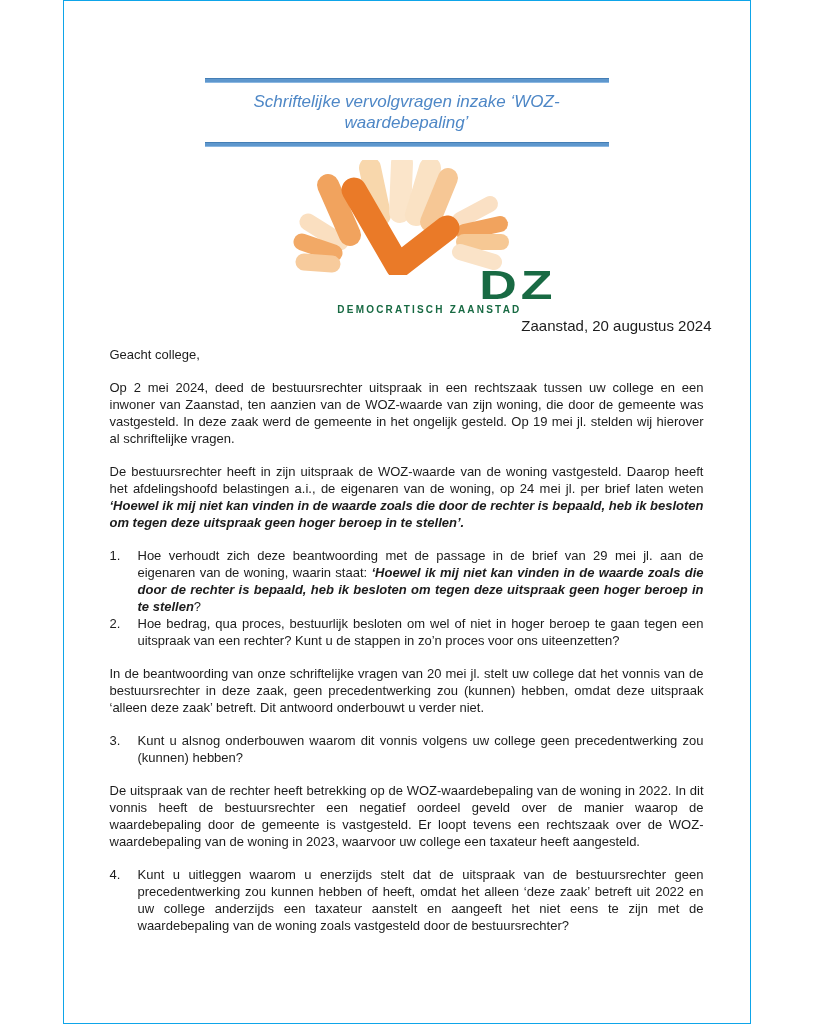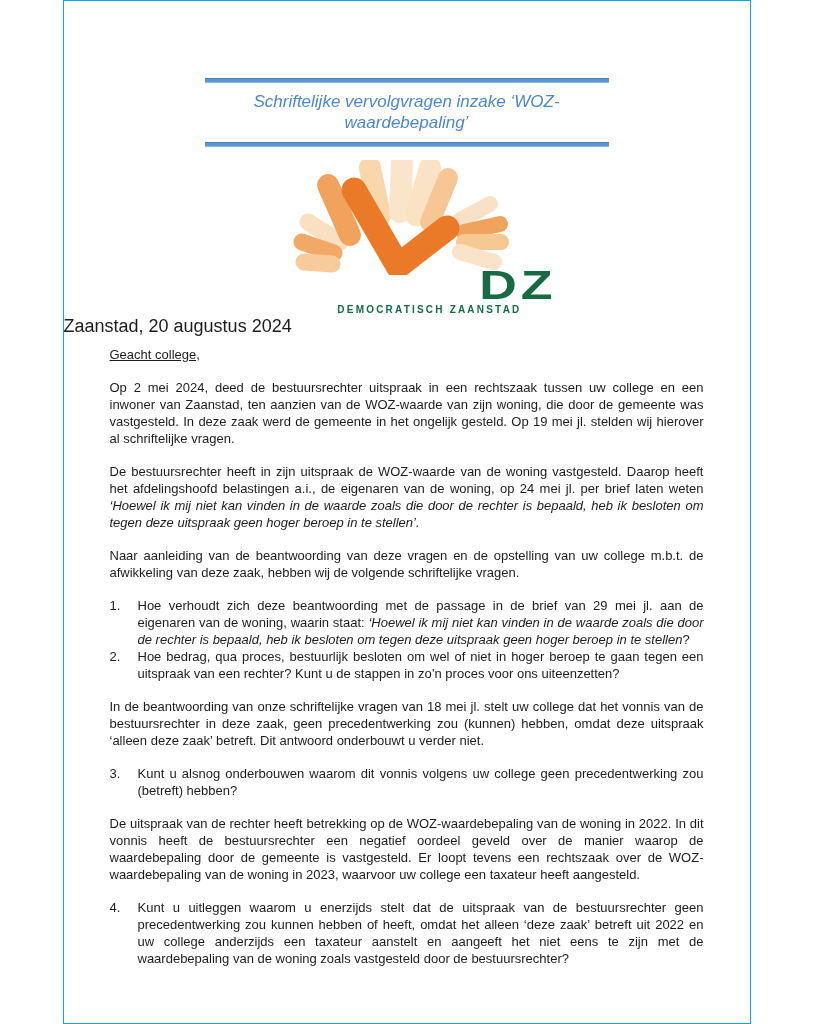--- a/index.html
+++ b/index.html
@@ -25,30 +25,30 @@
   .logo-dz {
     position: relative; margin-top: -6px; color: #186a43; font-weight: bold;
     font-size: 40px; line-height: 32px; letter-spacing: 3px;
     transform: scaleX(1.3); transform-origin: center;
   }
   .logo-caption {
     margin-top: 2px; color: #186a43; font-weight: bold;
     font-size: 10px; line-height: 13px; letter-spacing: 2.2px; white-space: nowrap;
   }
   
-  .dateline { text-align: left; padding-right: 38px; font-size: 18px; line-height: 16px; margin-top: 2px; }
+  .dateline { text-align: right; padding-right: 38px; font-size: 15px; line-height: 16px; margin-top: 2px; }
   
   .body { padding: 12px 46px 0; font-size: 13px; line-height: 17px; text-align: justify; }
   .body p { margin: 0 0 16px; }
-  .salutation { text-align: left; text-decoration: underline; }
+  .salutation { text-align: left; }
   .qgroup { margin: 0 0 16px; }
   .qrow { display: flex; }
   .qnum { flex: 0 0 28px; text-align: left; }
   .qtext { flex: 1; text-align: justify; }
-  em { font-style: italic; }
+  em { font-style: italic; font-weight: bold; }
 </style>
 </head>
 <body>
 
 <div class="page">
 
   <div class="masthead">
     <div class="rule"></div>
     <div class="masthead-title">
       <span>Schriftelijke vervolgvragen inzake ‘WOZ-</span><br>
@@ -85,40 +85,39 @@
 
   <div class="body">
     <p class="salutation">Geacht college,</p>
 
     <p><span>Op 2 mei 2024, deed de bestuursrechter uitspraak in een rechtszaak tussen uw college en een inwoner van Zaanstad, ten aanzien van de WOZ-waarde van zijn woning, die door de gemeente was vastgesteld. In deze zaak werd de gemeente in het ongelijk gesteld. Op 19 mei jl. stelden wij hierover al schriftelijke vragen.</span></p>
 
     <p><span>De bestuursrechter heeft in zijn uitspraak de WOZ-waarde van de woning vastgesteld. Daarop heeft het afdelingshoofd belastingen a.i., de eigenaren van de woning, op 24 mei jl. per brief laten weten </span><em>‘Hoewel ik mij niet kan vinden in de waarde zoals die door de rechter is bepaald, heb ik besloten om tegen deze uitspraak geen hoger beroep in te stellen’.</em></p>
 
 
 
-    <p><span>Naar aanleiding van de beantwoording van deze vragen en de opstelling van uw college m.b.t. de afwikkeling van deze zaak, hebben wij de volgende schriftelijke vragen.</span></p>
 
 
     <div class="qgroup">
       <div class="qrow">
         <span class="qnum">1.</span>
         <span class="qtext"><span>Hoe verhoudt zich deze beantwoording met de passage in de brief van 29 mei jl. aan de eigenaren van de woning, waarin staat: </span><em>‘Hoewel ik mij niet kan vinden in de waarde zoals die door de rechter is bepaald, heb ik besloten om tegen deze uitspraak geen hoger beroep in te stellen</em><span>?</span></span>
       </div>
       <div class="qrow">
         <span class="qnum">2.</span>
         <span class="qtext">Hoe bedrag, qua proces, bestuurlijk besloten om wel of niet in hoger beroep te gaan tegen een uitspraak van een rechter? Kunt u de stappen in zo’n proces voor ons uiteenzetten?</span>
       </div>
     </div>
 
-    <p><span>In de beantwoording van onze schriftelijke vragen van 18 mei jl. stelt uw college dat het vonnis van de bestuursrechter in deze zaak, geen precedentwerking zou (kunnen) hebben, omdat deze uitspraak ‘alleen deze zaak’ betreft. Dit antwoord onderbouwt u verder niet.</span></p>
+    <p><span>In de beantwoording van onze schriftelijke vragen van 20 mei jl. stelt uw college dat het vonnis van de bestuursrechter in deze zaak, geen precedentwerking zou (kunnen) hebben, omdat deze uitspraak ‘alleen deze zaak’ betreft. Dit antwoord onderbouwt u verder niet.</span></p>
 
     <div class="qgroup">
       <div class="qrow">
         <span class="qnum">3.</span>
-        <span class="qtext">Kunt u alsnog onderbouwen waarom dit vonnis volgens uw college geen precedentwerking zou (betreft) hebben?</span>
+        <span class="qtext">Kunt u alsnog onderbouwen waarom dit vonnis volgens uw college geen precedentwerking zou (kunnen) hebben?</span>
       </div>
     </div>
 
     <p><span>De uitspraak van de rechter heeft betrekking op de WOZ-waardebepaling van de woning in 2022. In dit vonnis heeft de bestuursrechter een negatief oordeel geveld over de manier waarop de waardebepaling door de gemeente is vastgesteld. Er loopt tevens een rechtszaak over de WOZ-waardebepaling van de woning in 2023, waarvoor uw college een taxateur heeft aangesteld.</span></p>
 
     <div class="qgroup">
       <div class="qrow">
         <span class="qnum">4.</span>
         <span class="qtext">Kunt u uitleggen waarom u enerzijds stelt dat de uitspraak van de bestuursrechter geen precedentwerking zou kunnen hebben of heeft, omdat het alleen ‘deze zaak’ betreft uit 2022 en uw college anderzijds een taxateur aanstelt en aangeeft het niet eens te zijn met de waardebepaling van de woning zoals vastgesteld door de bestuursrechter?</span>
       </div>

